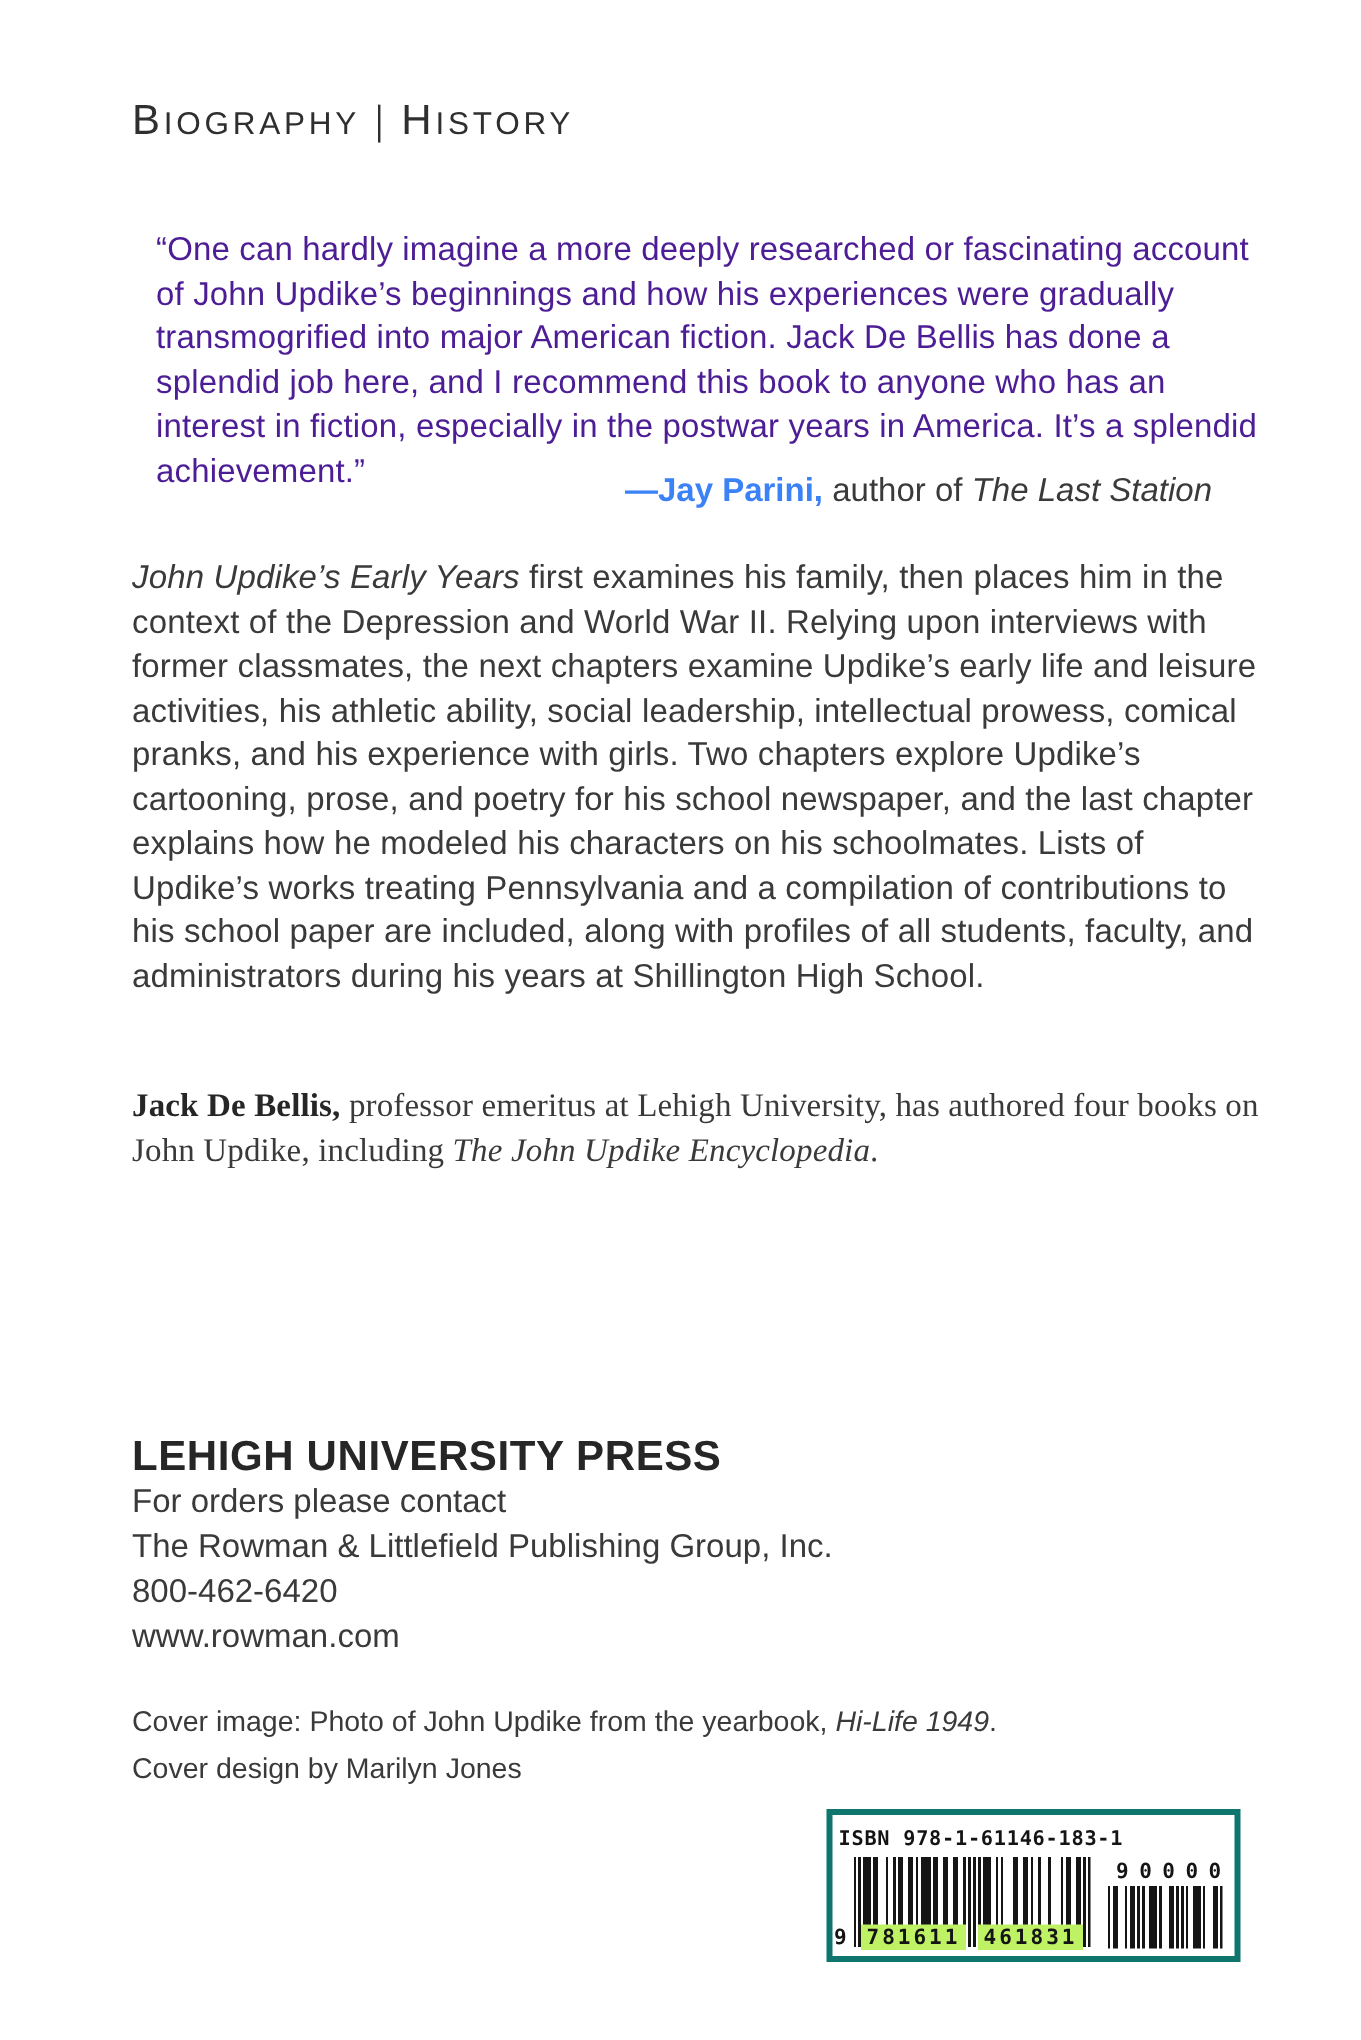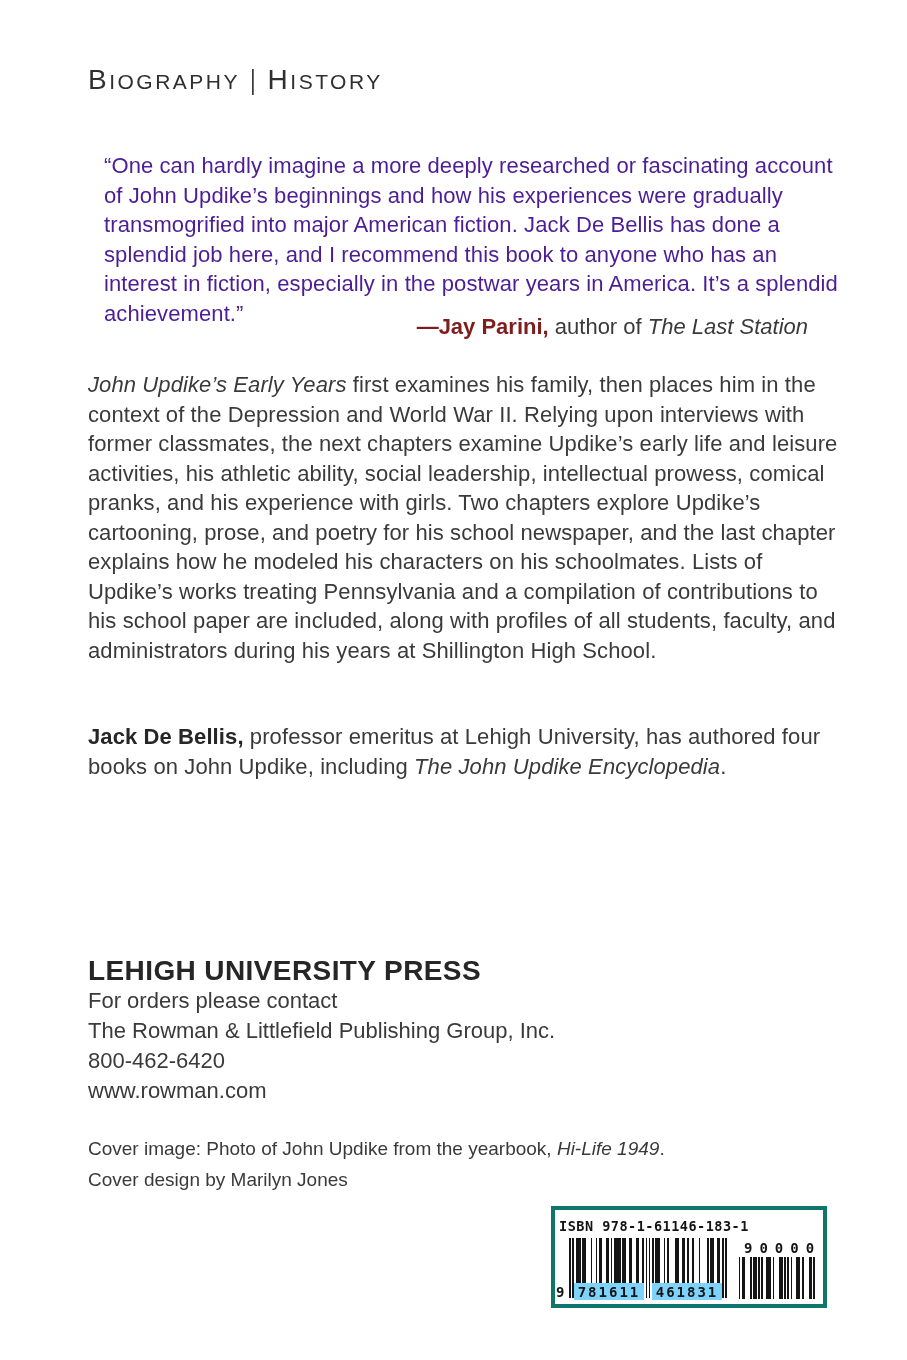--- a/index.html
+++ b/index.html
@@ -26,32 +26,32 @@
     position:absolute;left:88px;top:135px;width:752px;
     font-size:22px;line-height:29.5px;margin:16px;
     color:#4c1d95;letter-spacing:.1px;
   }
   .attribution{
     position:absolute;left:88px;top:312px;width:740px;
     font-size:22px;line-height:29.5px;margin:0;
     text-align:right;padding-right:20px;box-sizing:border-box;
     color:#3a3a3a;
   }
-  .attribution strong{color:#7f1d1d;}
+  .attribution strong{color:#3b82f6;}
   
   .description{
     position:absolute;left:88px;top:370px;width:752px;
     font-size:22px;line-height:29.5px;margin:0;
     color:#3a3a3a;letter-spacing:.1px;
   }
   
   .bio{
     position:absolute;left:88px;top:722px;width:752px;
     font-size:22px;line-height:29.5px;margin:0;
-    color:#3a3a3a;letter-spacing:.1px;
+    color:#3a3a3a;letter-spacing:.1px;font-family:Liberation Serif, serif;
   }
   .bio strong{color:#262626;}
   
   .publisher{
     position:absolute;left:88px;top:956px;
     font-size:22px;line-height:30px;color:#3a3a3a;
   }
   .publisher p{margin:0;}
   .pub-name{font-weight:bold;font-size:28px;letter-spacing:.4px;color:#262626;line-height:30px;}
   
@@ -71,21 +71,21 @@
     font-size:13.5px;letter-spacing:.5px;color:#141414;white-space:nowrap;
   }
   .ean13{position:absolute;left:14px;top:28px;width:158px;height:60px;}
   .bars{position:absolute;left:0;top:0;width:100%;height:100%;}
   .bars svg{display:block;width:100%;height:100%;}
   .lead-digit{
     position:absolute;left:-13px;bottom:-2px;
     font-family:"DejaVu Sans Mono", monospace;font-weight:bold;font-size:14px;color:#141414;
   }
   .grp{
-    position:absolute;bottom:-2px;height:17px;background:#7dd3fc;z-index:2;
+    position:absolute;bottom:-2px;height:17px;background:#bef264;z-index:2;
     display:flex;align-items:flex-end;justify-content:center;
     font-family:"DejaVu Sans Mono", monospace;font-weight:bold;
     font-size:14px;letter-spacing:2px;color:#141414;margin-top:14px;
   }
   .grp1{left:3.2%;width:44.2%;}
   .grp2{left:52.6%;width:44.2%;}
   .addon{position:absolute;left:182px;top:30px;width:78px;height:58px;}
   .addon-digits{
     height:16px;text-align:left;
     font-family:"DejaVu Sans Mono", monospace;font-weight:bold;

